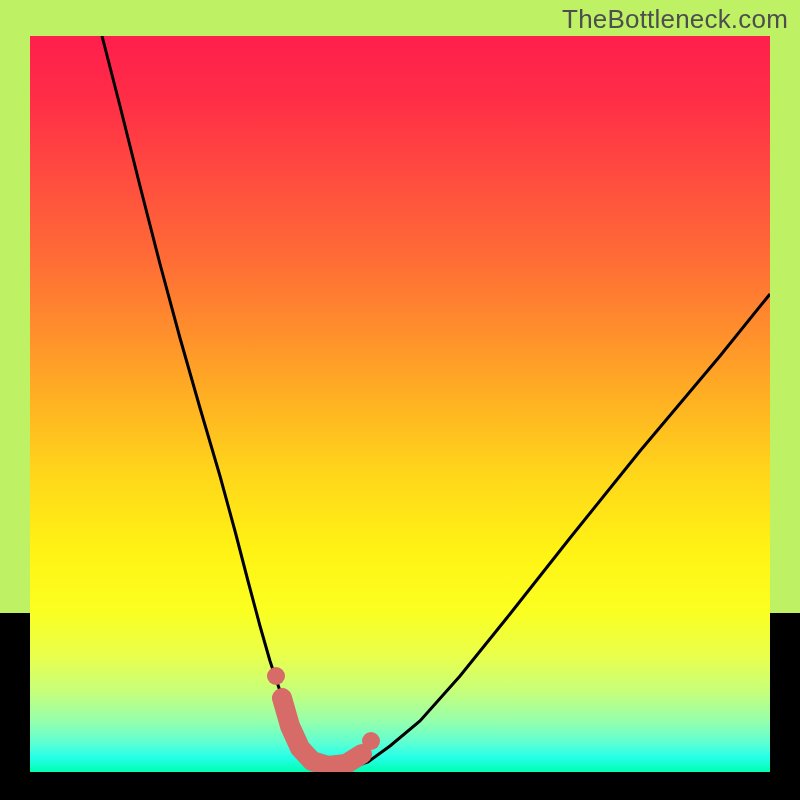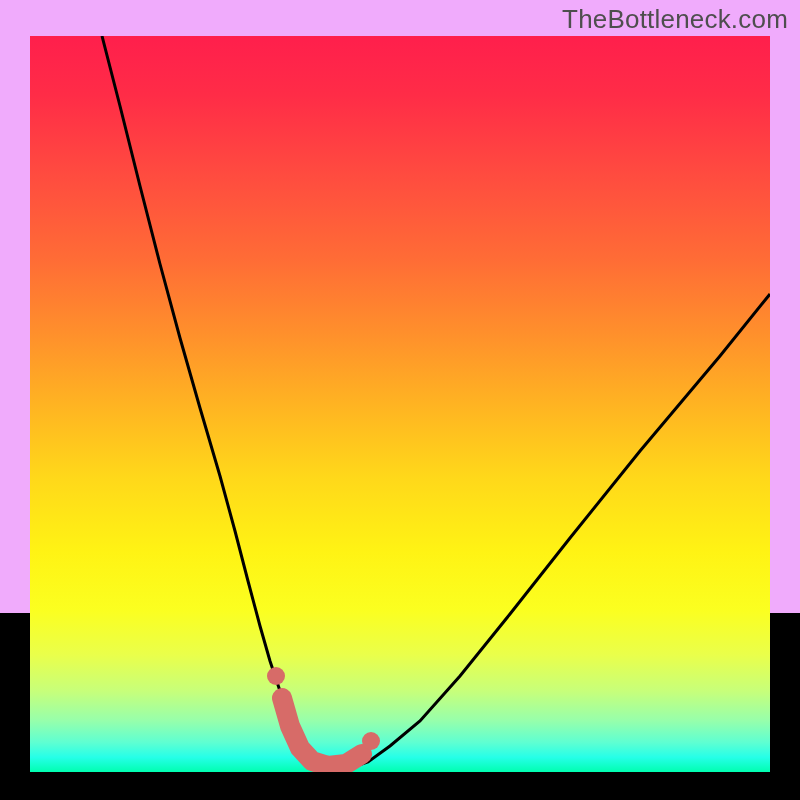--- a/index.html
+++ b/index.html
@@ -7,21 +7,21 @@
     padding: 0;
     width: 800px;
     height: 800px;
     background: #000000;
     overflow: hidden;
   }
   .frame {
     position: relative;
     width: 800px;
     height: 613px;
-    background: #f0abfc;
+    background: #bef264;
   }
   .watermark {
     position: absolute;
     top: 4px;
     right: 12px;
     font-family: Arial, Helvetica, sans-serif;
     font-size: 26px;
     color: #4e4e4e;
     font-weight: 500;
     letter-spacing: 0.2px;

